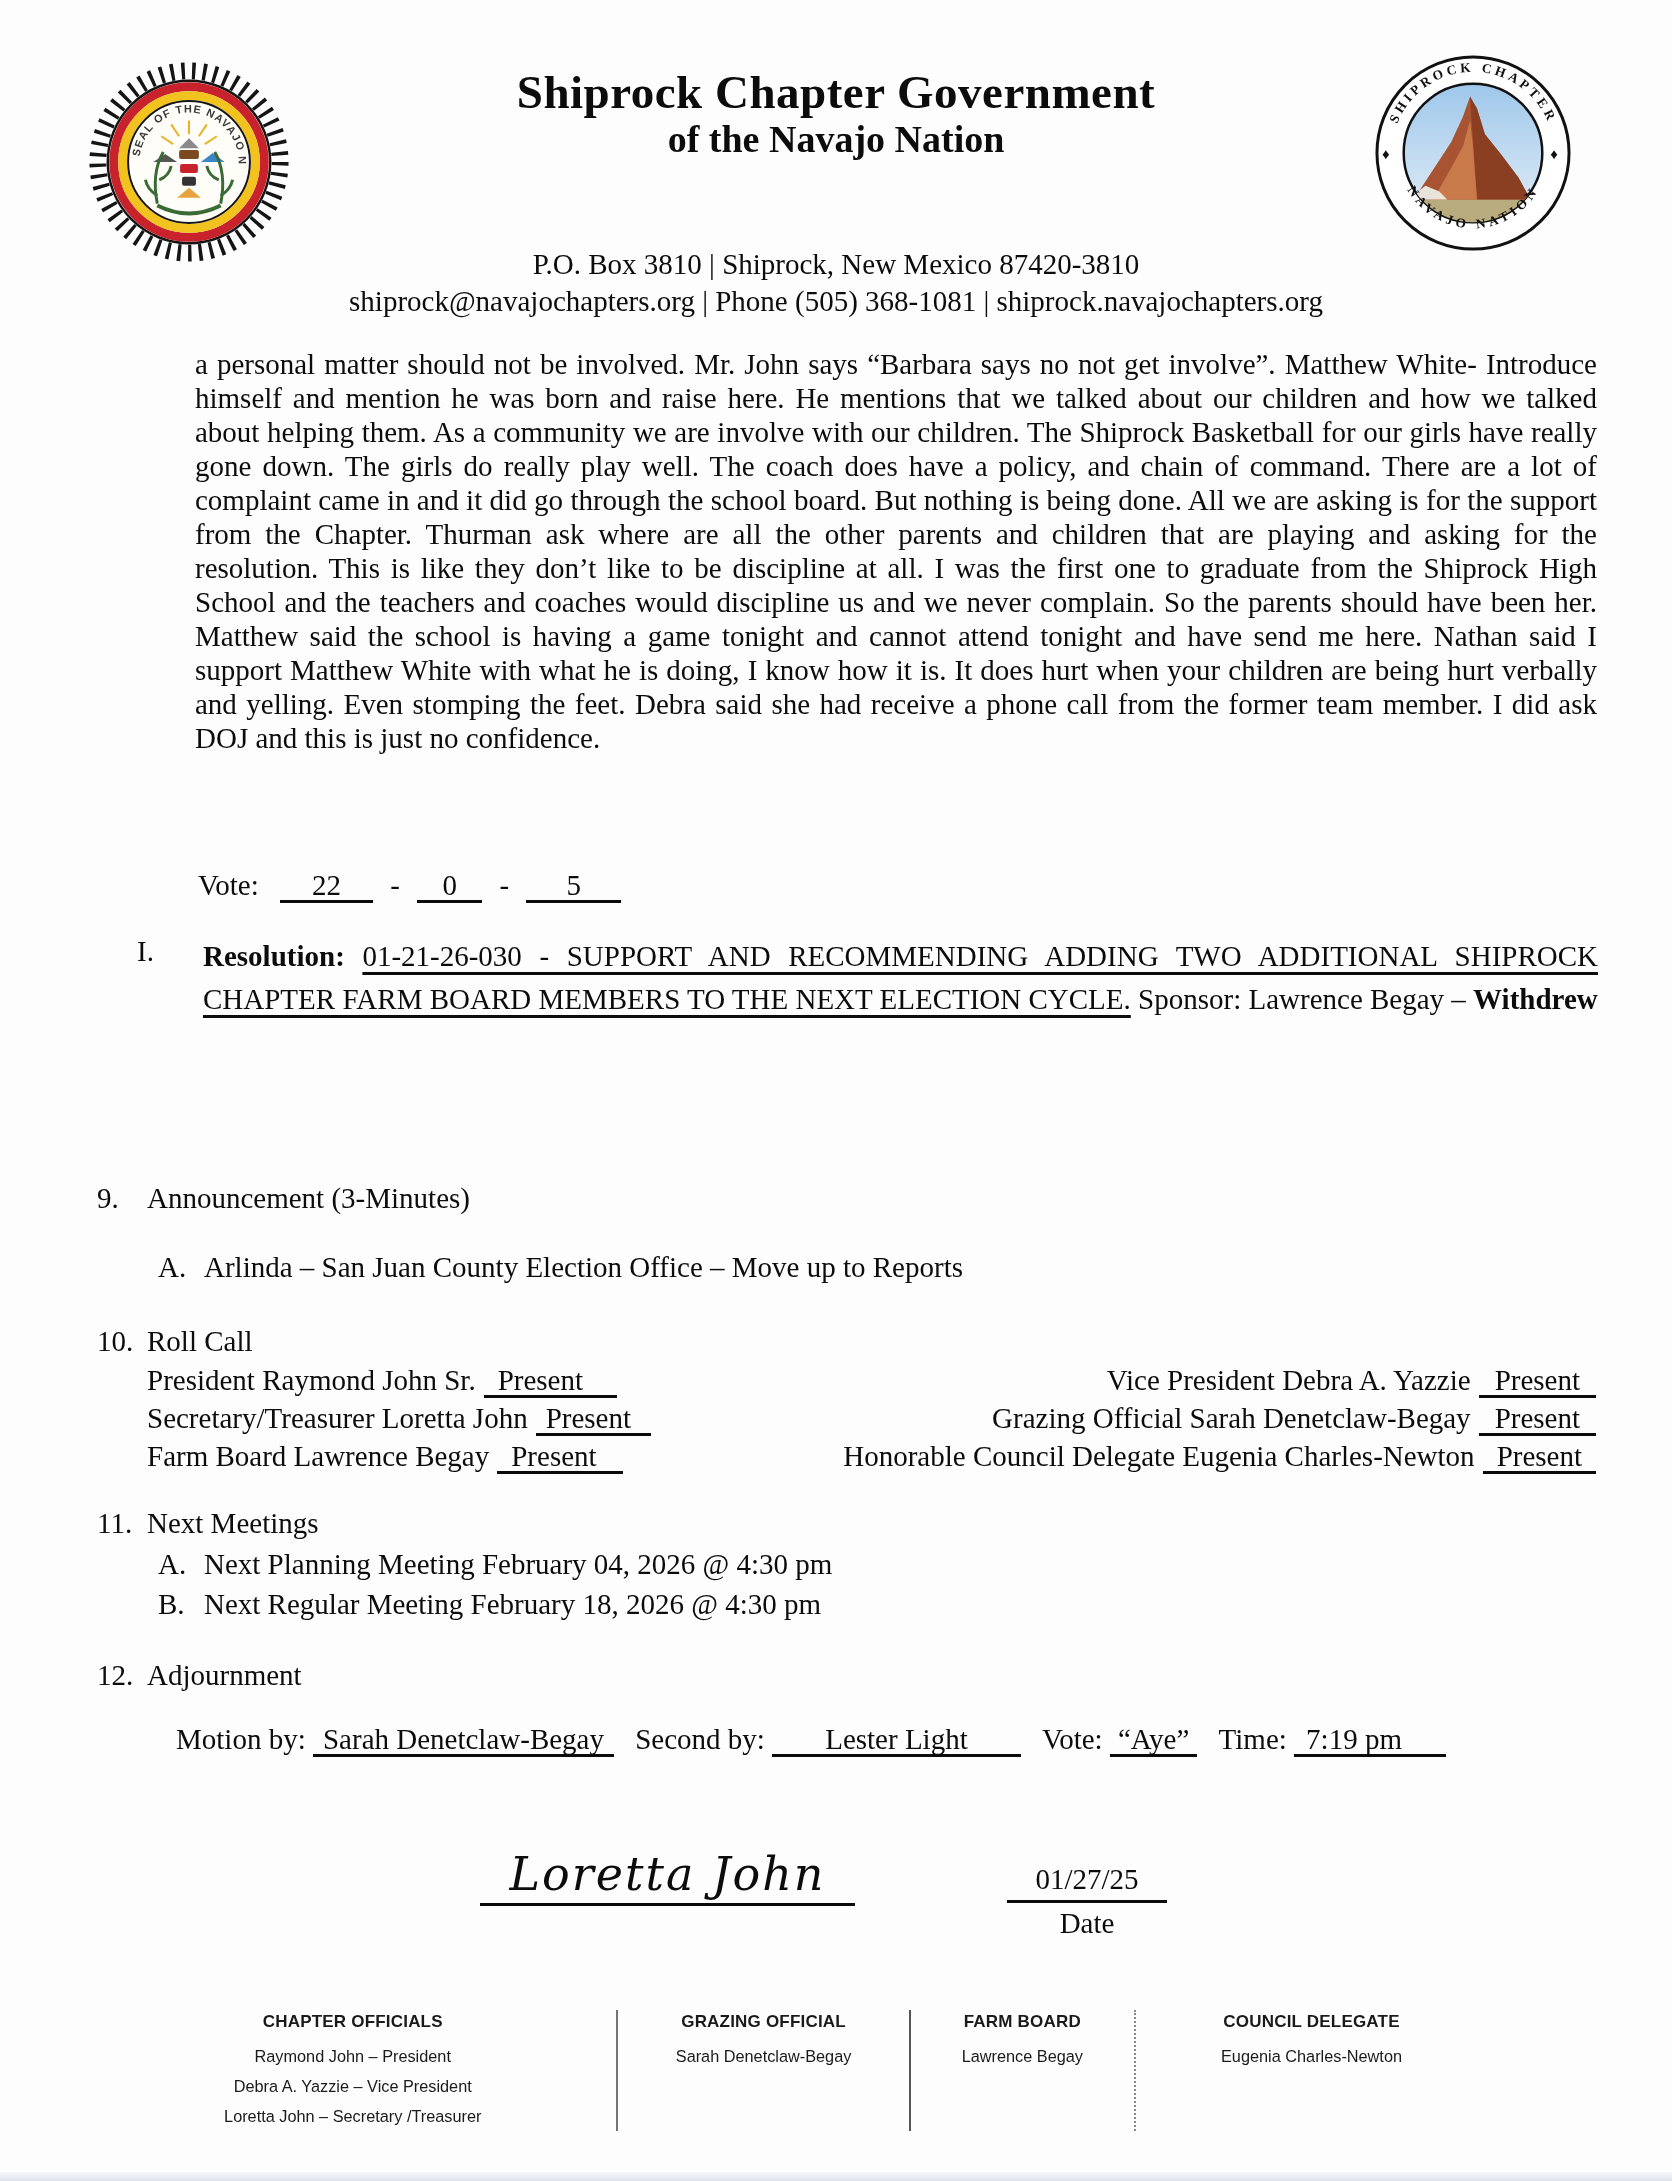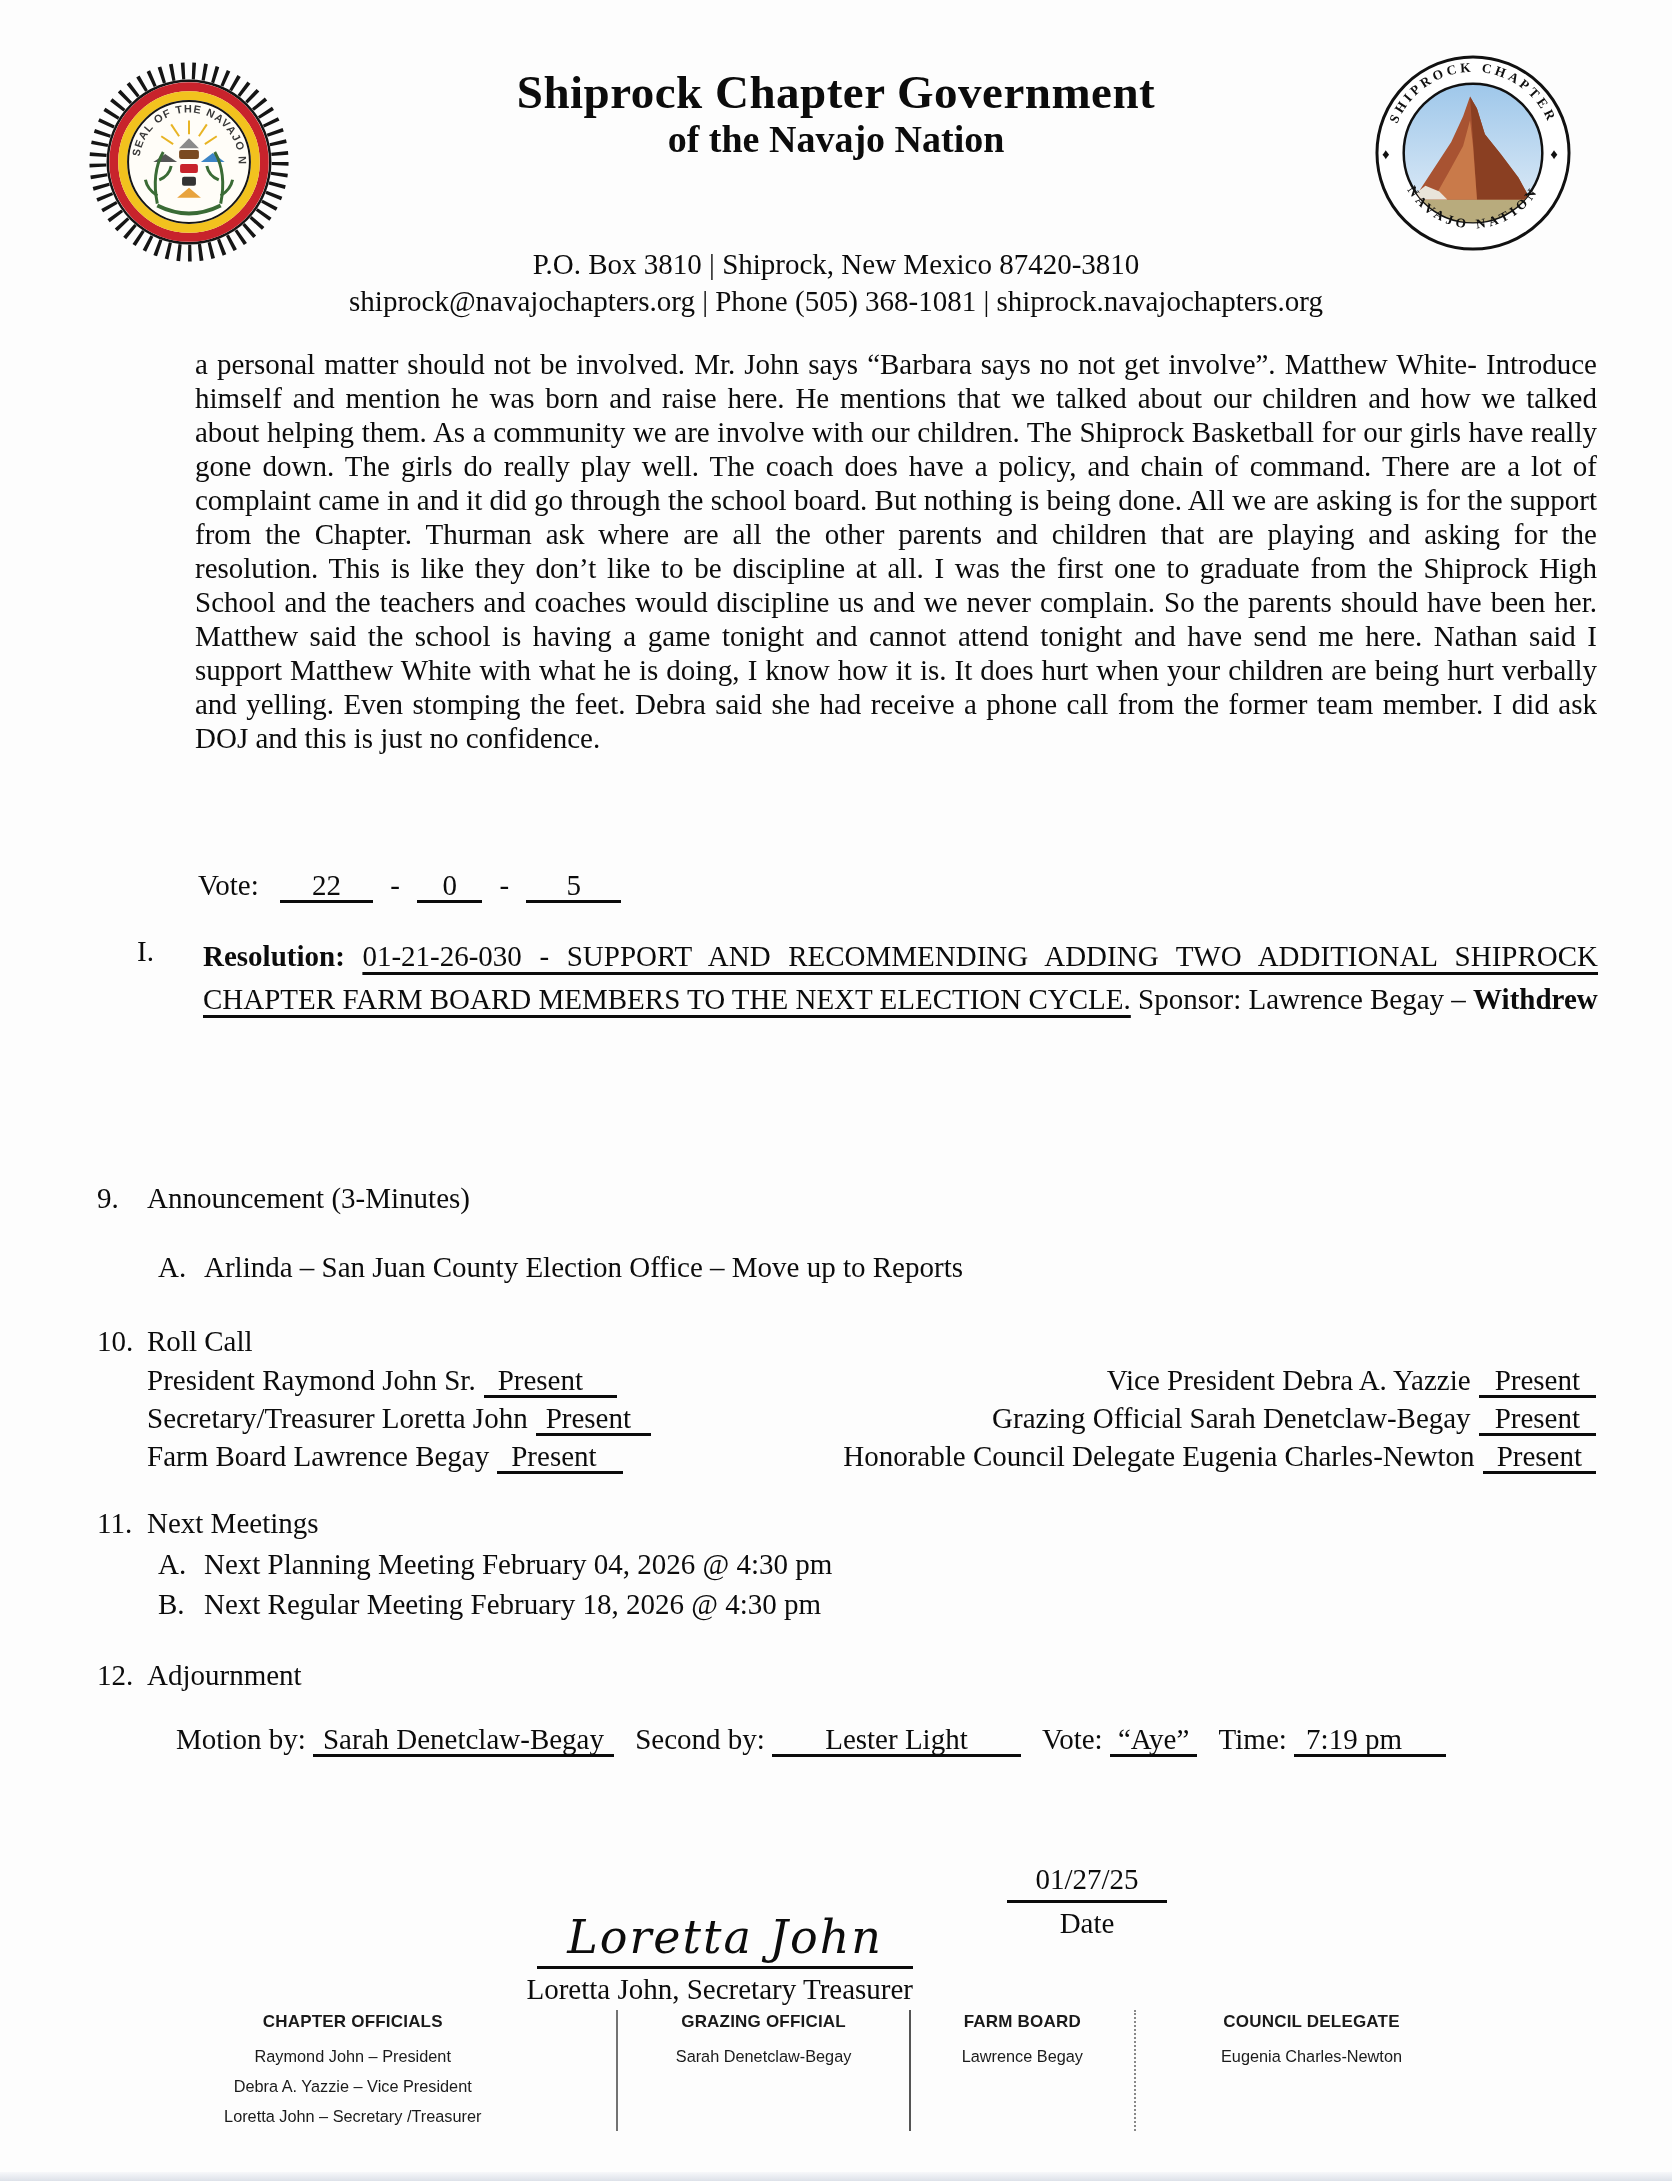--- a/index.html
+++ b/index.html
@@ -36,21 +36,21 @@
   .sub{position:absolute; font-size:29px;}
   .sub .let{display:inline-block; width:46px;}
   .rc-rows{position:absolute; left:147px; top:1361px; width:1449px; font-size:29px;}
   .rc-row{position:relative; height:38px; line-height:38px; white-space:nowrap;}
   .rc-right{position:absolute; right:0; top:0;}
   .rc-status{display:inline-block; text-align:center; border-bottom:3px solid #0b0b0b; line-height:1.05; margin-left:8px;}
   .nm-items{position:absolute; left:158px; top:1544px; font-size:29px; line-height:40px;}
   .adj-motion{position:absolute; left:176px; top:1723px; font-size:29px; white-space:nowrap;}
   .lbl-gap{margin-left:14px;}
   
-  .sig-left{position:absolute; left:422px; top:1910px; width:491px; text-align:right;}
+  .sig-left{position:absolute; left:422px; top:1847px; width:491px; text-align:center;}
   .sig-script{font-family:"DejaVu Serif", serif; font-style:italic; font-size:46px;
               letter-spacing:2px; border-bottom:3px solid #0b0b0b; padding:0 30px 2px 30px; display:inline-block;}
   .sig-name{font-size:29px; margin-top:4px;}
   .sig-right{position:absolute; left:990px; top:1863px; width:194px; text-align:center;}
   .sig-date{font-size:29px; border-bottom:3px solid #0b0b0b; padding:0 28px 4px 28px; display:inline-block;}
   .sig-datelabel{font-size:29px; margin-top:4px;}
   
   .footer{position:absolute; left:89px; top:2010px; width:1398px; display:flex;
           font-family:"Liberation Sans", sans-serif; color:#1a1a1a;}
   .fcol{text-align:center; padding-top:2px; min-height:117px;}
@@ -207,21 +207,20 @@
     <span class="lbl-gap">Second by:</span>
     <span class="fill" style="padding:0 53px;">Lester Light</span>
     <span class="lbl-gap">Vote:</span>
     <span class="fill" style="padding:0 8px;">“Aye”</span>
     <span class="lbl-gap">Time:</span>
     <span class="fill" style="padding:0 44px 0 12px;">7:19 pm</span>
   </div>
 
   <div class="sig-left">
     <span class="sig-script">Loretta John</span>
-    <div class="sig-name">Loretta John, Secretary Treasurer</div>
   </div>
   <div class="sig-right">
     <span class="sig-date">01/27/25</span>
     <div class="sig-datelabel">Date</div>
   </div>
 
   <div class="footer">
     <div class="fcol c1">
       <div class="fhead">CHAPTER OFFICIALS</div>
       <div class="fline">Raymond John – President</div>

